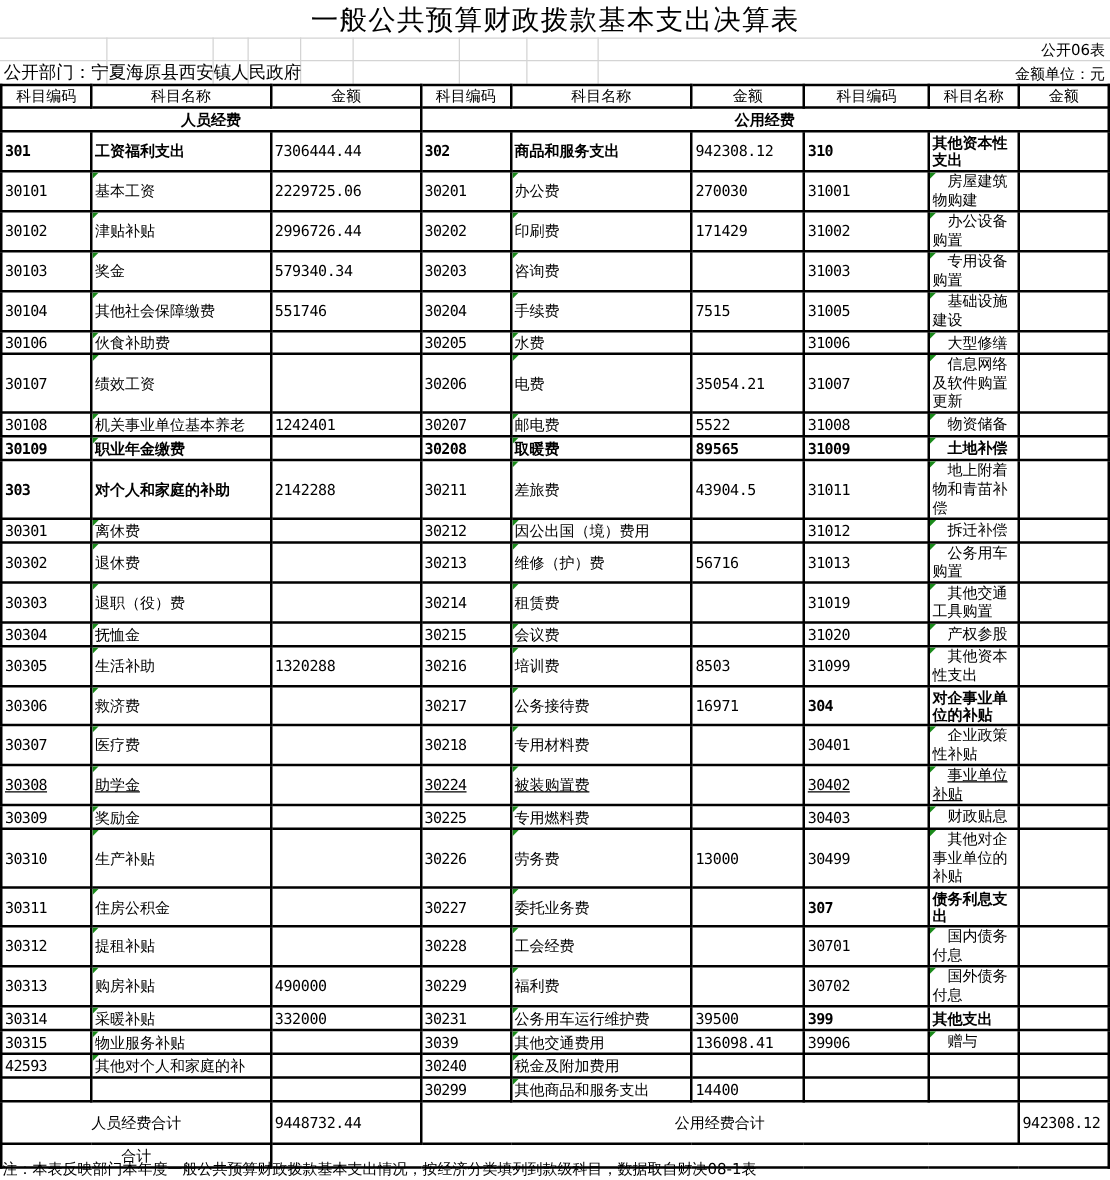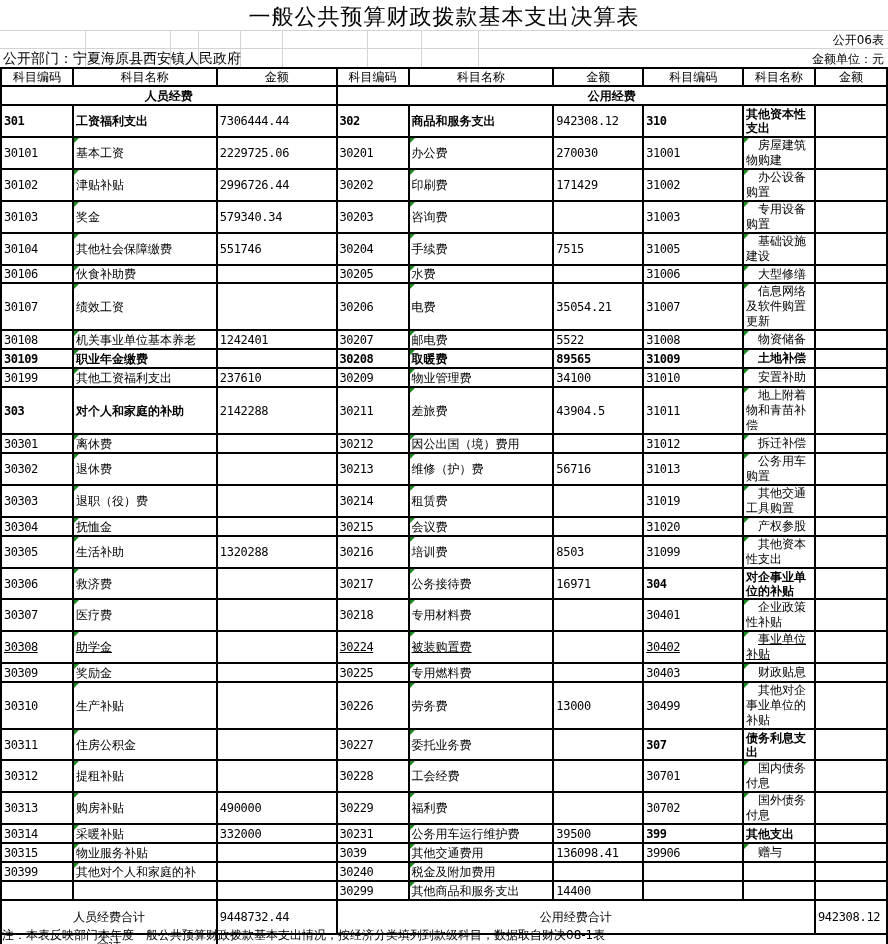--- a/index.html
+++ b/index.html
@@ -170,31 +170,20 @@
         <td class="code">30109</td>
         <td class="name"><span class="tri"></span>职业年金缴费</td>
         <td class="amt"></td>
         <td class="code">30208</td>
         <td class="name"><span class="tri"></span>取暖费</td>
         <td class="amt">89565</td>
         <td class="code">31009</td>
         <td class="name wrap"><span class="tri"></span>土地补偿</td>
         <td class="amt"></td>
       </tr>
-      <tr style="height: 19px;">
-        <td class="code">30199</td>
-        <td class="name"><span class="tri"></span>其他工资福利支出</td>
-        <td class="amt">237610</td>
-        <td class="code">30209</td>
-        <td class="name"><span class="tri"></span>物业管理费</td>
-        <td class="amt">34100</td>
-        <td class="code">31010</td>
-        <td class="name wrap"><span class="tri"></span>安置补助</td>
-        <td class="amt"></td>
-      </tr>
       <tr style="height: 45px;">
         <td class="code bold">303</td>
         <td class="bold">对个人和家庭的补助</td>
         <td class="amt">2142288</td>
         <td class="code">30211</td>
         <td class="name"><span class="tri"></span>差旅费</td>
         <td class="amt">43904.5</td>
         <td class="code">31011</td>
         <td class="name wrap"><span class="tri"></span>地上附着物和青苗补偿</td>
         <td class="amt"></td>
@@ -358,21 +347,21 @@
         <td class="name"><span class="tri"></span>物业服务补贴</td>
         <td class="amt"></td>
         <td class="code">3039</td>
         <td class="name"><span class="tri"></span>其他交通费用</td>
         <td class="amt">136098.41</td>
         <td class="code">39906</td>
         <td class="name wrap"><span class="tri"></span>赠与</td>
         <td class="amt"></td>
       </tr>
       <tr style="height: 19px;">
-        <td class="code">30399</td>
+        <td class="code">42593</td>
         <td class="name"><span class="tri"></span>其他对个人和家庭的补</td>
         <td class="amt"></td>
         <td class="code">30240</td>
         <td class="name"><span class="tri"></span>税金及附加费用</td>
         <td class="amt"></td>
         <td class="code"></td>
         <td class="name wrap"></td>
         <td class="amt"></td>
       </tr>
       <tr style="height: 19px;">

